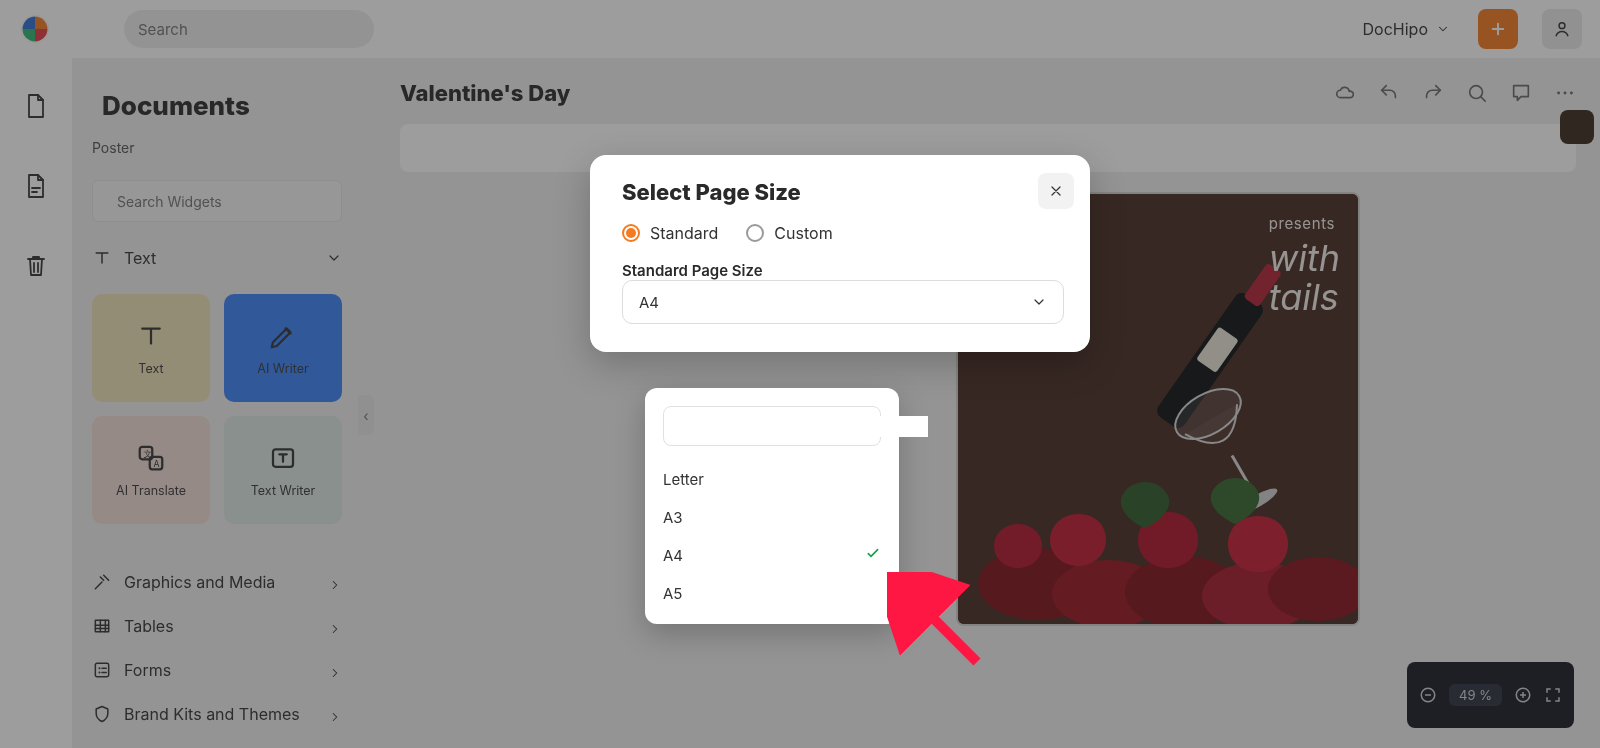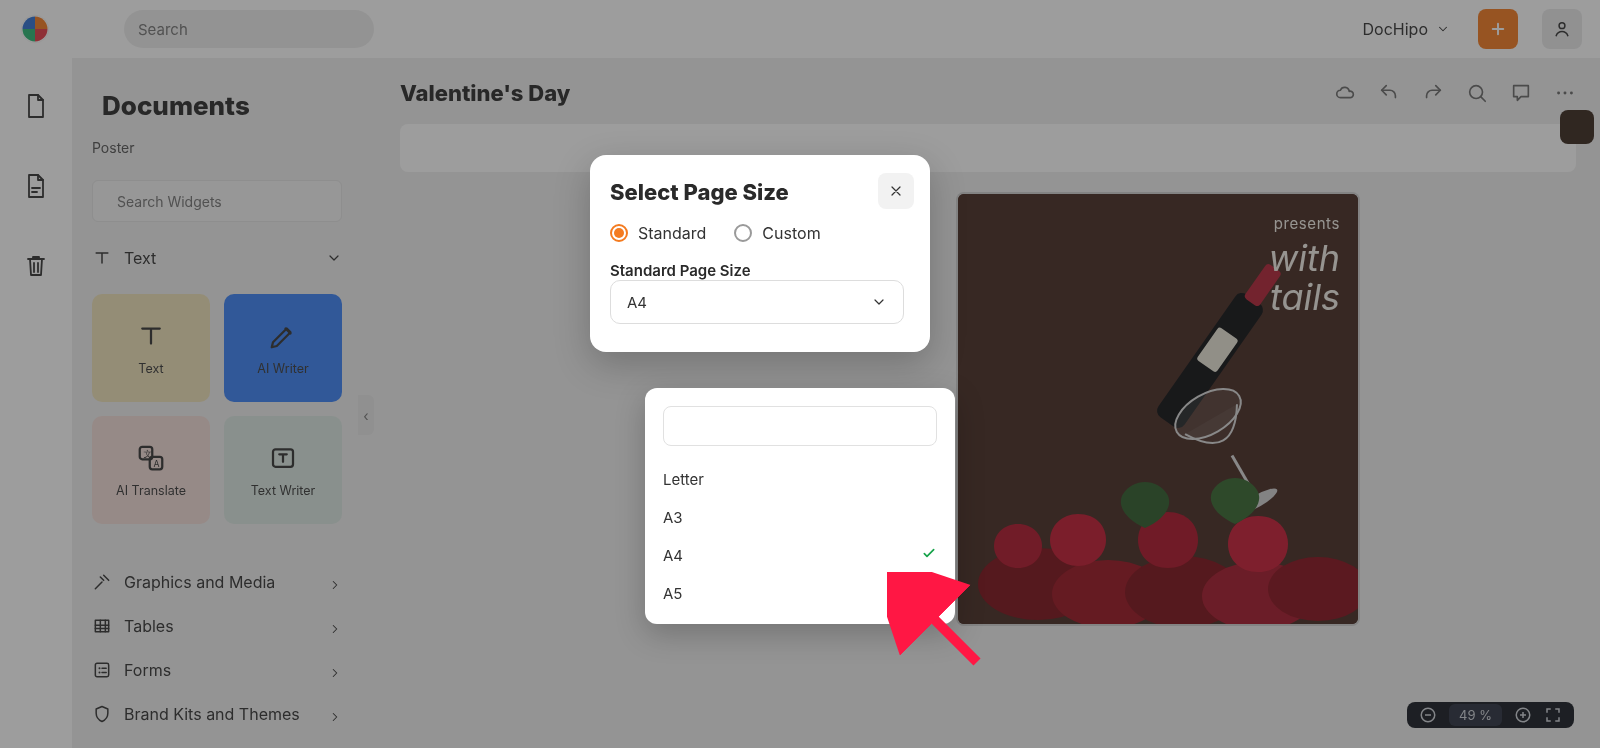--- a/index.html
+++ b/index.html
@@ -48,43 +48,43 @@
   .menu-item .chev{margin-left:auto;color:#444}
   
   .canvas-area{flex:1;background:var(--panel);display:flex;flex-direction:column;padding:22px 24px 12px 38px;position:relative}
   .canvas-header{display:flex;align-items:center;gap:14px}
   .canvas-title{font-size:22px;font-weight:800}
   .canvas-actions{margin-left:auto;display:flex;align-items:center;gap:22px;color:#555}
   .canvas-toolbar{height:48px;background:#fff;border-radius:8px;margin-top:18px;display:flex;align-items:center;position:relative}
   .toolbar-pill{position:absolute;right:-18px;top:-14px;width:34px;height:34px;background:#39281e;border-radius:8px}
   .canvas-body{flex:1;display:flex;align-items:flex-start;justify-content:center;margin-top:14px;position:relative}
   .poster{width:400px;height:430px;border-radius:6px;overflow:hidden;background:#4a2a22;position:relative;margin-left:340px;margin-top:8px;box-shadow:0 0 0 2px #cfcfcf}
-  .poster .texts{position:absolute;right:18px;top:20px;text-align:right;color:#f2efe8;font-family:Georgia,serif}
+  .poster .texts{position:absolute;right:18px;top:20px;color:#f2efe8;font-family:Georgia,serif}
   .poster .texts .small{font-size:15px;letter-spacing:.04em}
   .poster .texts .big{font-size:36px;font-style:italic;line-height:1.08;margin-top:6px}
   .poster svg.art{position:absolute;inset:0;width:100%;height:100%}
-  .zoom-bar{position:absolute;right:26px;bottom:20px;display:flex;align-items:center;background:#171b23;border-radius:8px;padding:2px 12px;color:#cfd3da;gap:12px}
+  .zoom-bar{position:absolute;right:26px;bottom:20px;display:flex;align-items:center;background:#171b23;border-radius:8px;padding:22px 12px;color:#cfd3da;gap:12px}
   .zoom-box{background:#2b3140;padding:3px 10px;border-radius:6px;font-size:13px}
   
   .collapse-handle{position:absolute;left:358px;top:395px;width:16px;height:40px;background:#e7e7e7;border-radius:0 6px 6px 0;color:#777;display:flex;align-items:center;justify-content:center;font-size:14px}
   
   .scrim{position:absolute;inset:0;background:rgba(38,38,38,.45)}
   
-  .modal{position:absolute;left:590px;top:155px;width:340px;background:#fff;border-radius:16px;box-shadow:var(--shadow);padding:24px 26px 28px 20px}
+  .modal{position:absolute;left:590px;top:155px;width:500px;background:#fff;border-radius:16px;box-shadow:var(--shadow);padding:24px 26px 28px 32px}
   .modal-close{position:absolute;right:16px;top:18px;width:36px;height:36px;background:#f2f2f2;border-radius:8px;display:flex;align-items:center;justify-content:center;color:#555}
   .modal h2{margin:0 0 18px 0;font-size:22px;font-weight:800}
   .radio-row{display:flex;align-items:center;gap:28px;margin-bottom:18px}
   .radio{display:flex;align-items:center;gap:10px;color:#333;font-size:16px}
   .radio .outer{width:18px;height:18px;border-radius:50%;border:2px solid #9a9a9a;display:flex;align-items:center;justify-content:center}
   .radio.selected .outer{border-color:var(--orange)}
   .radio.selected .inner{width:10px;height:10px;background:var(--orange);border-radius:50%}
   .label{font-size:15px;color:#2a2a2a;font-weight:600}
   .select{border:1px solid #ddd;border-radius:10px;height:44px;display:flex;align-items:center;justify-content:space-between;padding:0 16px;font-size:15px;color:#333}
   
-  .dropdown{position:absolute;left:645px;top:388px;width:310px;background:#fff;border-radius:12px;box-shadow:0 10px 30px rgba(0,0,0,.22);padding:18px 18px 12px 18px}
+  .dropdown{position:absolute;left:645px;top:388px;width:254px;background:#fff;border-radius:12px;box-shadow:0 10px 30px rgba(0,0,0,.22);padding:18px 18px 12px 18px}
   .dd-search{border:1px solid #e1e1e1;border-radius:8px;height:40px;display:flex;align-items:center;gap:8px;padding:0 12px;color:#888;margin-bottom:14px}
   .dd-search input{border:none;outline:none;flex:1;font-size:15px}
   .dd-item{display:flex;align-items:center;height:38px;color:#333;font-size:15px}
   .dd-item .check{margin-left:auto;color:#16a34a}
   
   .arrow-anno{position:absolute;left:887px;top:572px;pointer-events:none}
   
   .stroke{stroke:#333;stroke-width:1.8;fill:none;stroke-linecap:round;stroke-linejoin:round}
   .stroke-light{stroke:#6a6a6a;stroke-width:1.8;fill:none;stroke-linecap:round;stroke-linejoin:round}
 </style>

